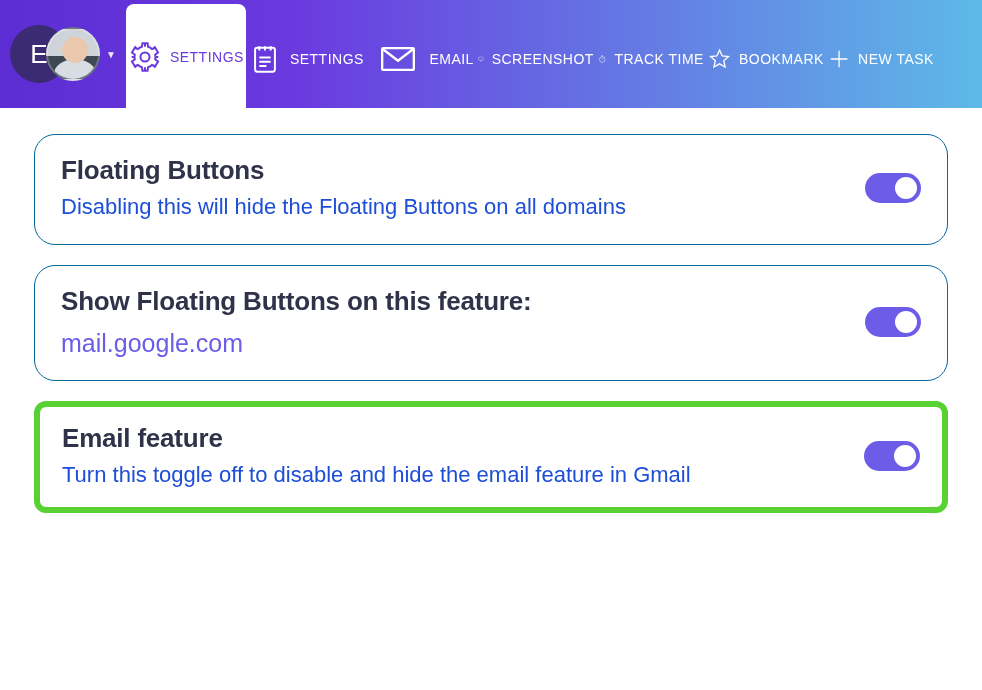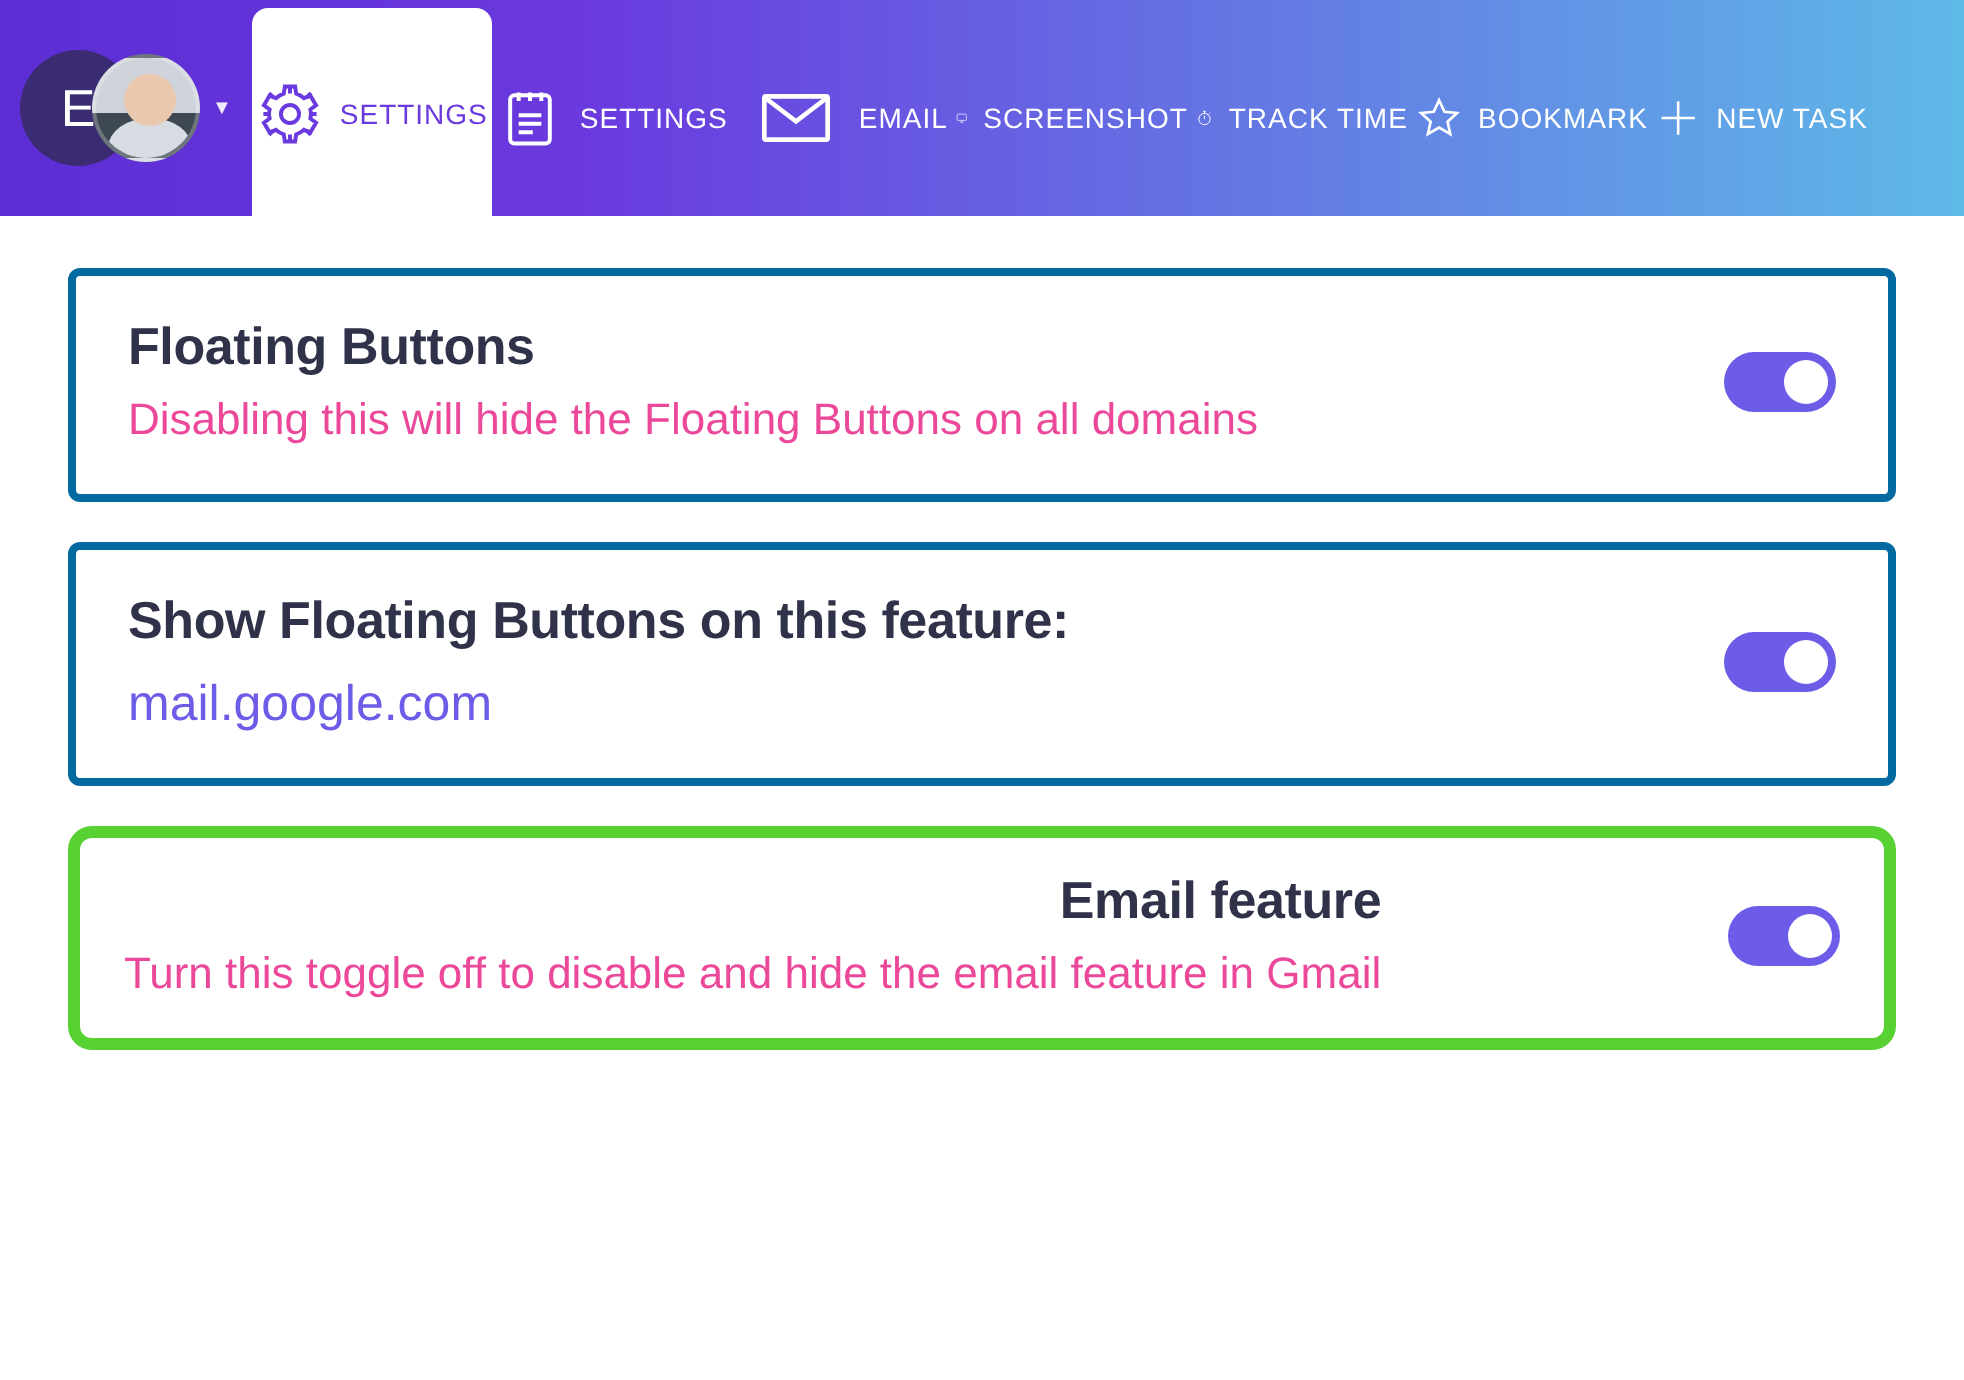--- a/index.html
+++ b/index.html
@@ -103,46 +103,45 @@
     letter-spacing: 0.5px;
     font-weight: 500;
     white-space: nowrap;
   }
   .tab.narrow { width: 110px; }
 
   .content {
     padding: 26px 34px 0;
   }
   .card {
-    border: 4px solid #0369a1;
-    border-radius: 6px;
+    border: 1px solid #0369a1;
+    border-radius: 21px;
     padding: 20px 26px 22px;
     display: flex;
     align-items: center;
     justify-content: space-between;
     margin-bottom: 20px;
     gap: 24px;
   }
   .card.highlight {
     border: 6px solid #58D132;
     padding: 16px 22px 18px;
     border-radius: 12px;
-    text-align: right;
   }
   .card-text { max-width: 640px; }
   .card-title {
     font-size: 26px;
     font-weight: 800;
     color: #2F3248;
     margin-bottom: 6px;
     letter-spacing: -0.2px;
   }
   .card-desc {
     font-size: 22px;
-    color: #ec4899;
+    color: #1d4ed8;
     line-height: 1.35;
     font-weight: 400;
   }
   .domain-link {
     font-size: 25px;
     color: #6C5CE7;
     margin-top: 6px;
     display: inline-block;
   }
 

